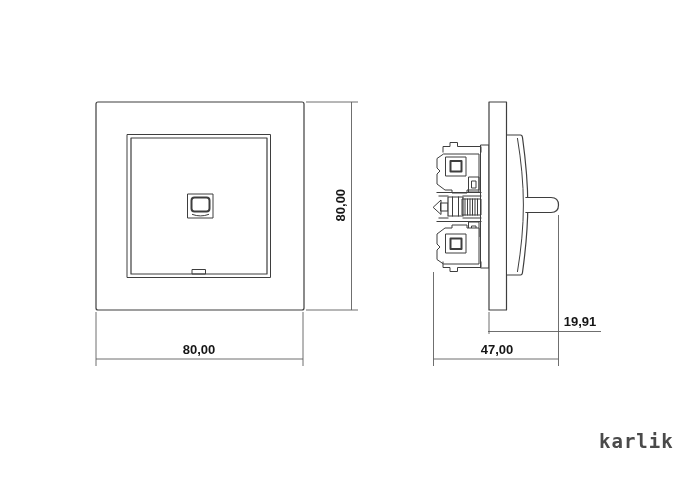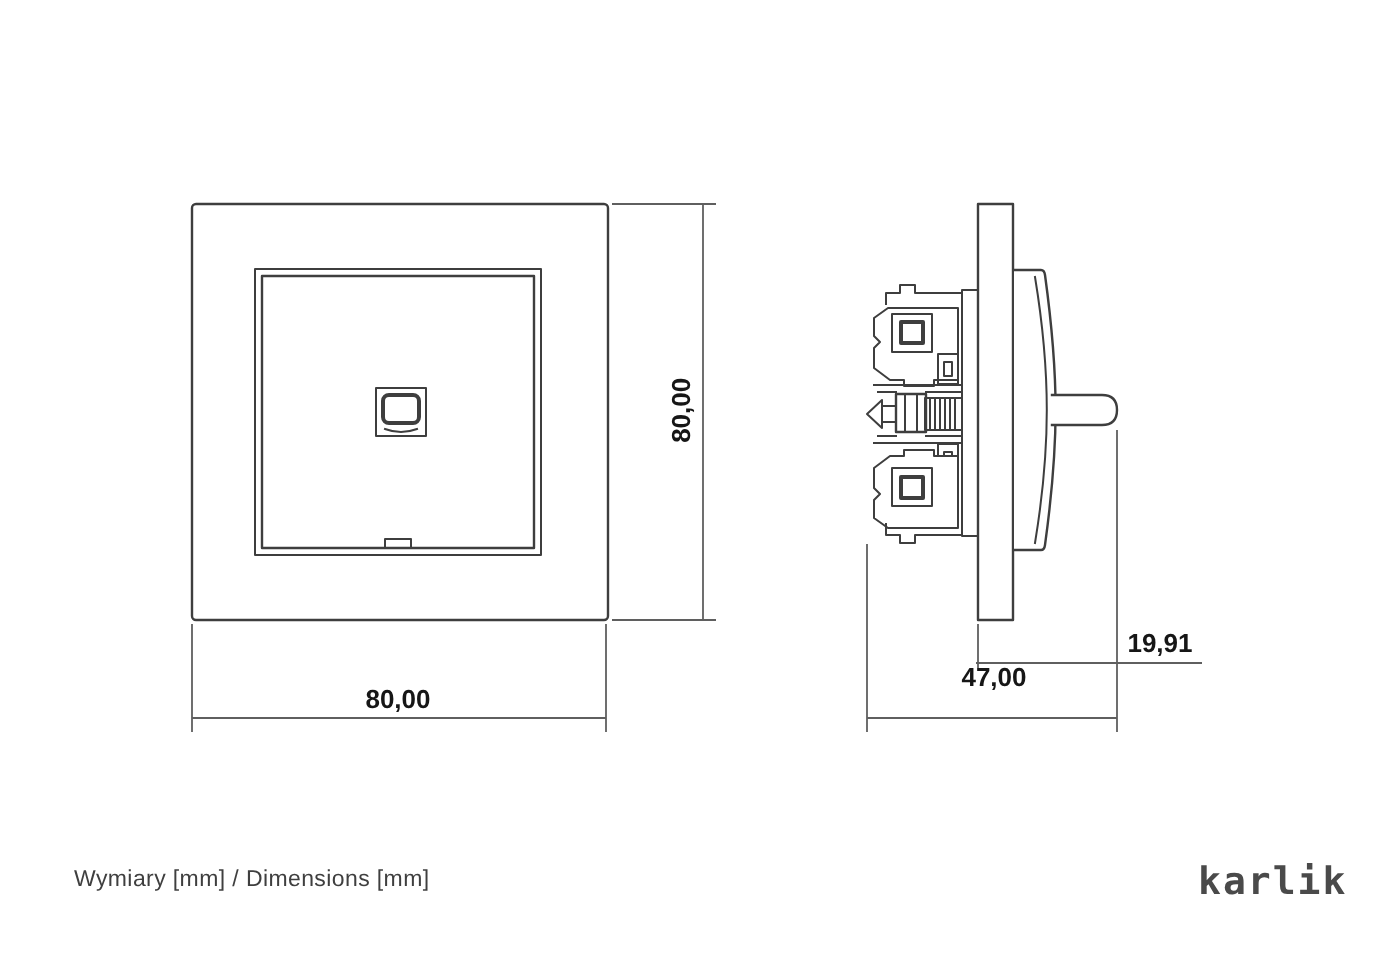--- a/index.html
+++ b/index.html
@@ -126,20 +126,19 @@
 
       <line class="dim" x1="489" y1="312" x2="489" y2="334"></line>
       <line class="dim" x1="488" y1="331.5" x2="601" y2="331.5"></line>
     </g>
   </svg>
 
   <div class="dim-label" style="left:169px;top:343px;width:60px;">80,00</div>
 
   <div class="dim-label vertical" style="left:319px;top:198px;width:44px;">80,00</div>
 
-  <div class="dim-label" style="left:467px;top:332px;width:60px;">47,00</div>
+  <div class="dim-label" style="left:467px;top:343px;width:60px;">47,00</div>
 
   <div class="dim-label" style="left:550px;top:315px;width:60px;">19,91</div>
 
-  <div class="caption">Wymiary [mm] / Dimensions [mm]</div>
 
   <div class="brand">karlik</div>
 </div>
 
 </body></html>

